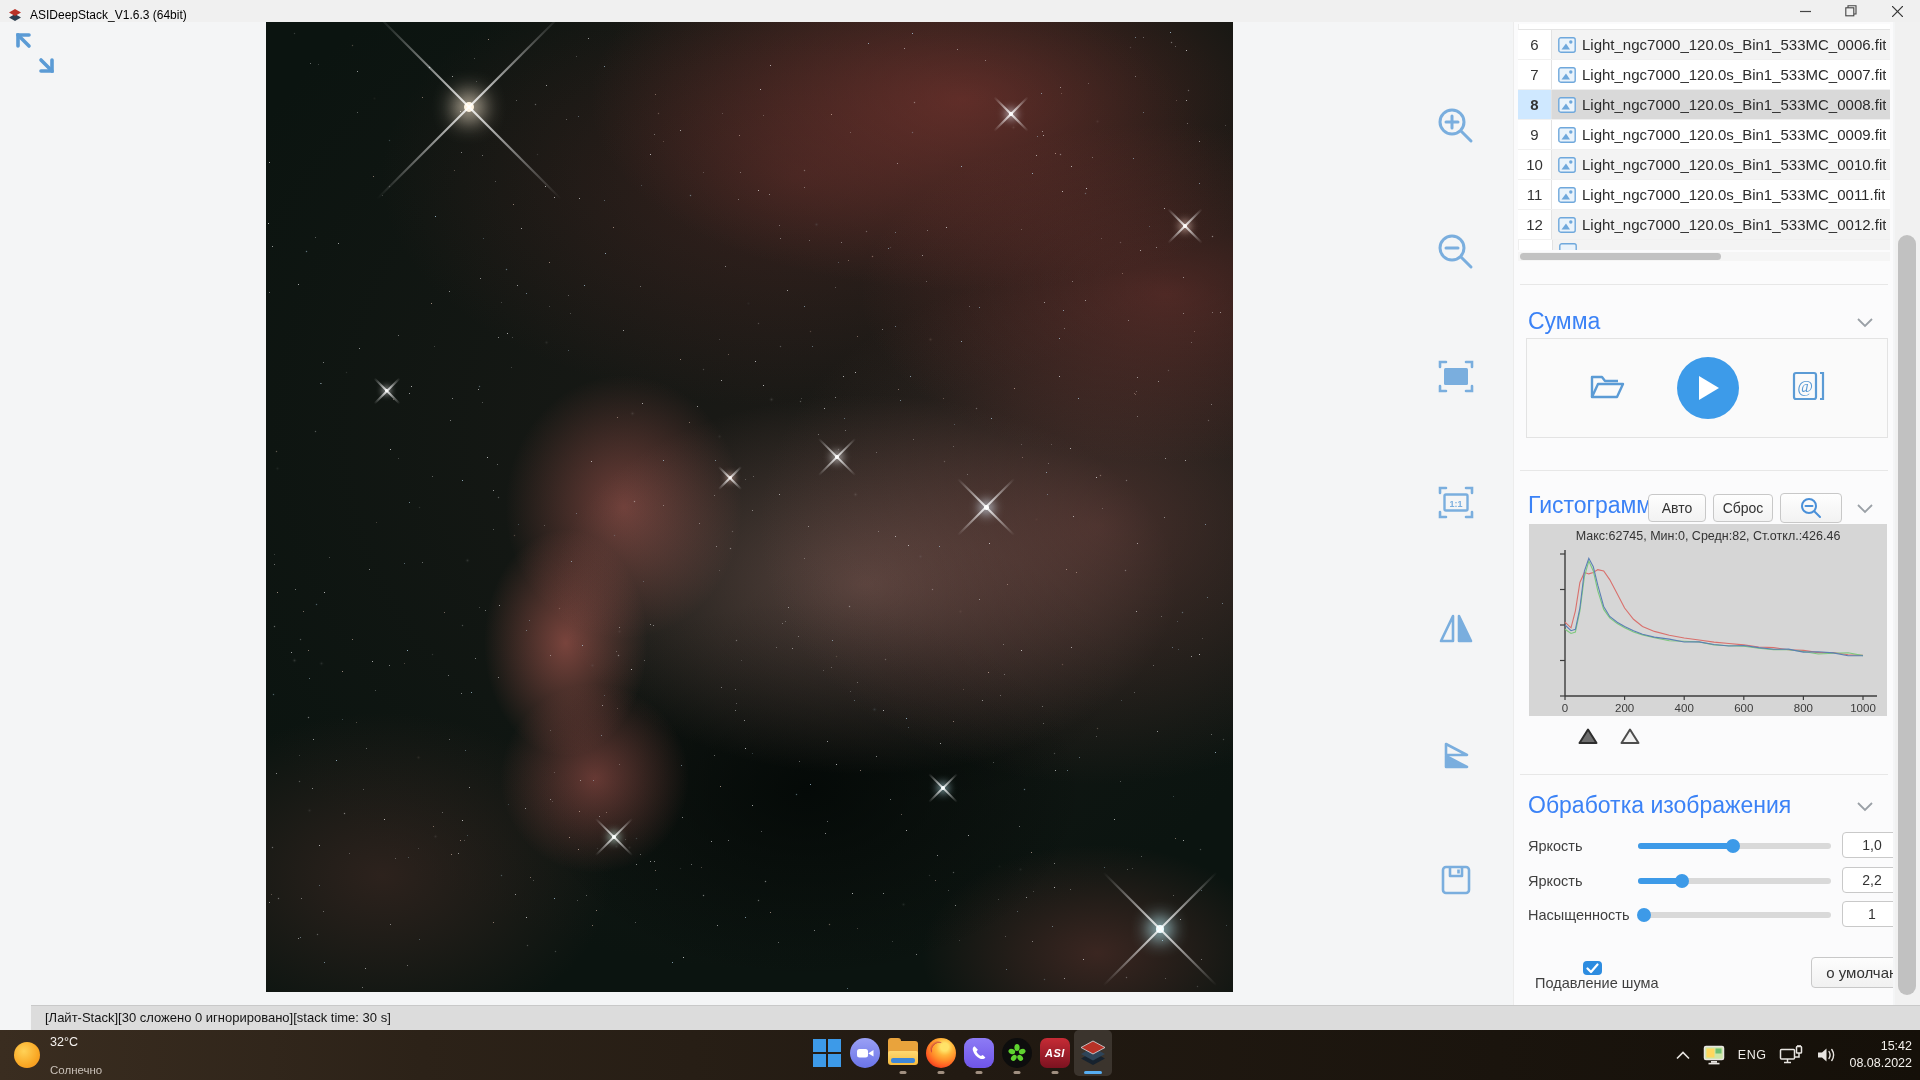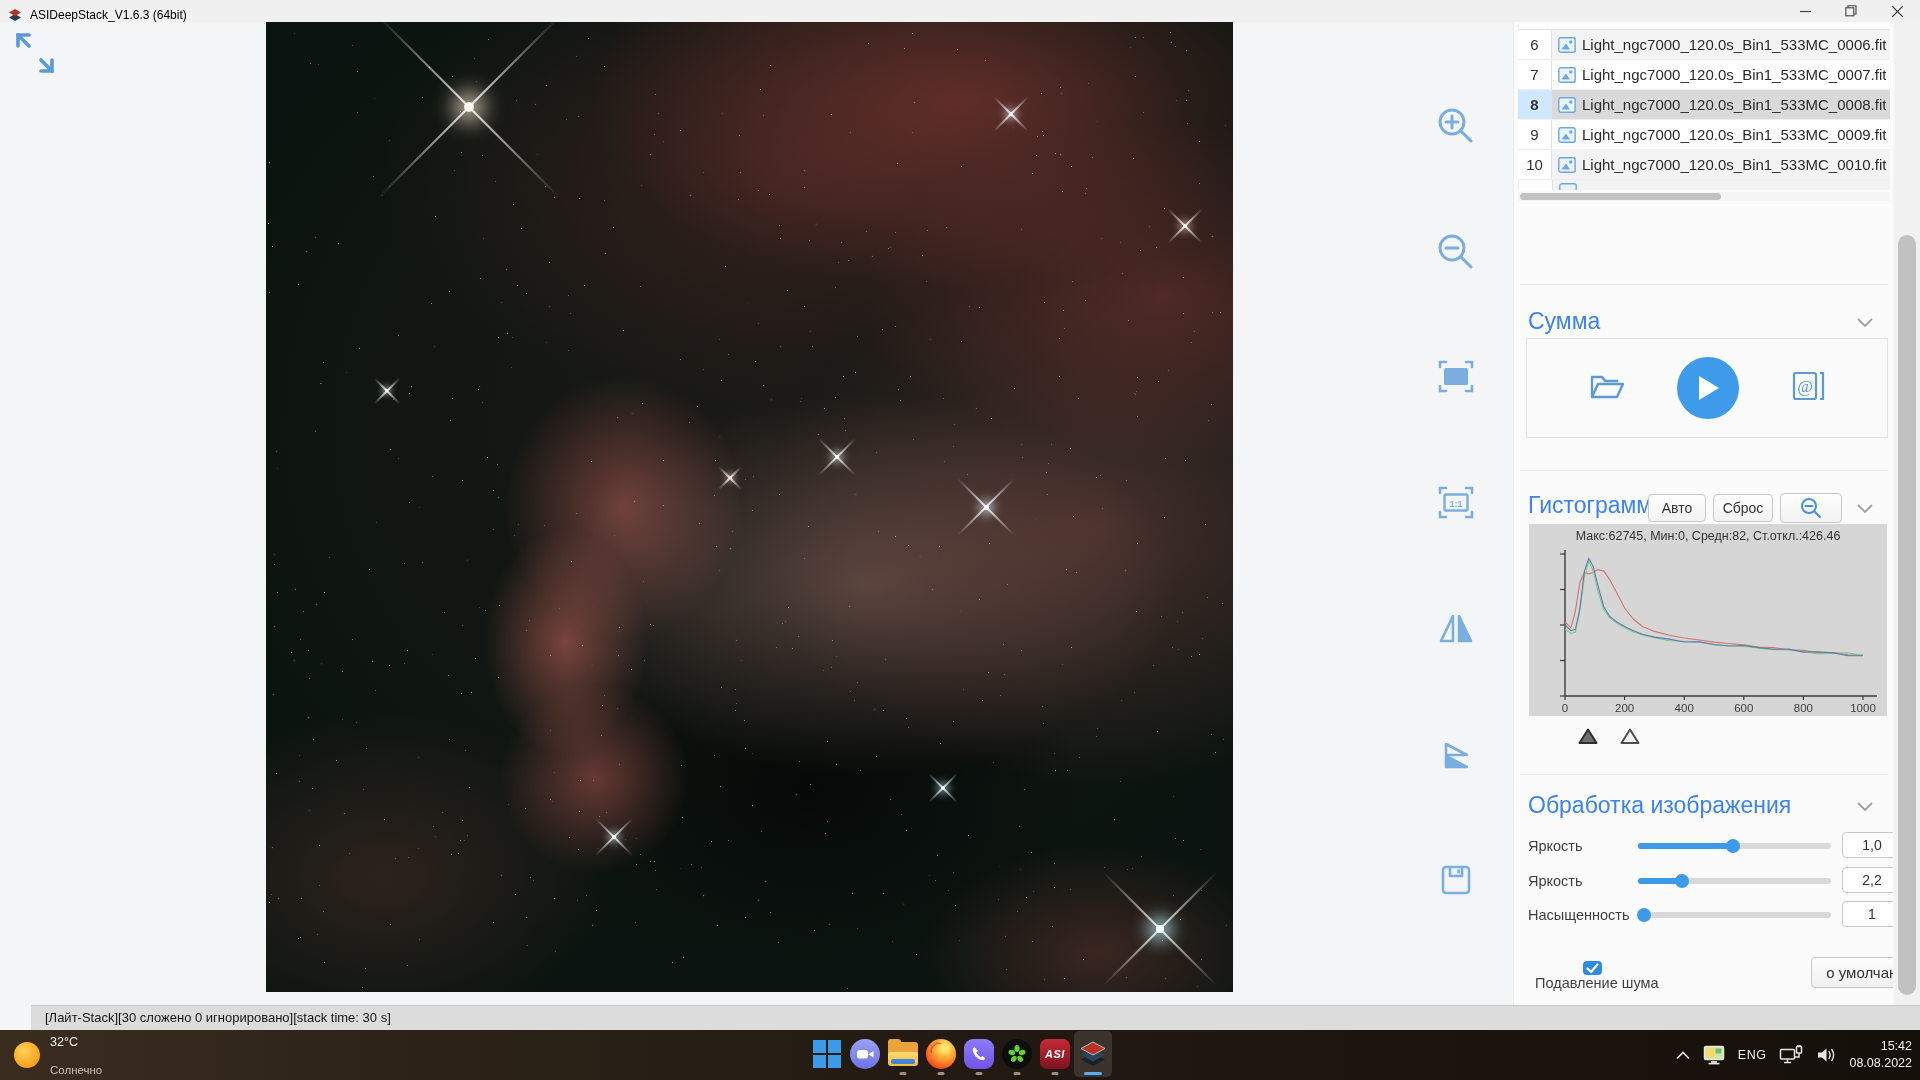--- a/index.html
+++ b/index.html
@@ -99,21 +99,21 @@
   .statusbar { position:absolute; left:0; top:1005px; width:1920px; height:25px; background:#dcdcdc; border-top:1px solid #c9c9c9; font-size:13px; color:#141414; line-height:24px; padding-left:14px;margin-left:31px; }
 
   
   .taskbar { position:absolute; left:0; top:1030px; width:1920px; height:50px;
     background:linear-gradient(90deg,#3a2d20,#2c2218 22%,#221a12 50%,#1a140d 78%,#151009); }
   .weather { position:absolute; left:14px; top:0; height:50px; display:flex; align-items:center; cursor:pointer; }
   .sun { width:26px; height:26px; border-radius:50%; background:radial-gradient(circle at 38% 35%,#ffd257,#f9a825 60%,#ef8d1e); }
   .weather .wtxt { margin-left:10px; }
   .weather .temp { font-size:12.5px; color:#f5f2ef; }
   .weather .cond { font-size:11.5px; color:#c9c0b8; margin-top:15px; }
-  .centericons { position:absolute; left:50%; top:0; transform:translateX(-50%); height:47px; display:flex; align-items:center; }
+  .centericons { position:absolute; left:50%; top:0; transform:translateX(-50%); height:47px; display:flex; }
   .tb-item { position:relative; width:38px; height:46px; display:flex; align-items:center; justify-content:center; cursor:pointer; }
   .tb-item .ind { position:absolute; bottom:2px; left:50%; transform:translateX(-50%); width:7px; height:3px; border-radius:2px; background:#a08f80; }
   .tb-item.active { background:rgba(255,255,255,0.12); border-radius:5px; }
   .tb-item.active .ind { width:18px; background:#57aef2; }
   .tray { position:absolute; right:8px; top:0; height:50px; display:flex; align-items:center; gap:13px; }
   .tray .lang { font-size:12.5px; color:#f0ede9; letter-spacing:0.5px; cursor:pointer; }
   .clock { text-align:right; font-size:12.5px; color:#f3f0ec; line-height:1.35; cursor:pointer; }
   .tray-ic { display:flex; align-items:center; justify-content:center; cursor:pointer; }
 
   .winlogo { display:grid; grid-template-columns:13px 13px; grid-template-rows:13px 13px; gap:2px; }
@@ -330,20 +330,42 @@
             <div class="file-row even">
     <div class="num">10</div>
     <div class="icon-cell">
       <svg width="18" height="16" viewBox="0 0 18 16">
         <rect x="0.8" y="0.8" width="16.4" height="14.4" rx="2" fill="#eaf3fb" stroke="#6fa8dc" stroke-width="1.4"></rect>
         <polygon points="3.5,12.5 8,6.5 12,12.5" fill="#6fa8dc"></polygon>
         <circle cx="12.8" cy="5" r="1.7" fill="#6fa8dc"></circle>
       </svg>
     </div>
     <div class="fname">Light_ngc7000_120.0s_Bin1_533MC_0010.fit</div>
+  </div>
+            <div class="file-row">
+    <div class="num">11</div>
+    <div class="icon-cell">
+      <svg width="18" height="16" viewBox="0 0 18 16">
+        <rect x="0.8" y="0.8" width="16.4" height="14.4" rx="2" fill="#eaf3fb" stroke="#6fa8dc" stroke-width="1.4"></rect>
+        <polygon points="3.5,12.5 8,6.5 12,12.5" fill="#6fa8dc"></polygon>
+        <circle cx="12.8" cy="5" r="1.7" fill="#6fa8dc"></circle>
+      </svg>
+    </div>
+    <div class="fname">Light_ngc7000_120.0s_Bin1_533MC_0011.fit</div>
+  </div>
+            <div class="file-row even">
+    <div class="num">12</div>
+    <div class="icon-cell">
+      <svg width="18" height="16" viewBox="0 0 18 16">
+        <rect x="0.8" y="0.8" width="16.4" height="14.4" rx="2" fill="#eaf3fb" stroke="#6fa8dc" stroke-width="1.4"></rect>
+        <polygon points="3.5,12.5 8,6.5 12,12.5" fill="#6fa8dc"></polygon>
+        <circle cx="12.8" cy="5" r="1.7" fill="#6fa8dc"></circle>
+      </svg>
+    </div>
+    <div class="fname">Light_ngc7000_120.0s_Bin1_533MC_0012.fit</div>
   </div>
           </div>
         <div class="file-partial">
           <div class="num"></div>
           <div class="icon-cell">
               <svg width="18" height="16" viewBox="0 0 18 16">
                 <rect x="0.8" y="0.8" width="16.4" height="14.4" rx="2" fill="#eaf3fb" stroke="#6fa8dc" stroke-width="1.4"></rect>
               </svg>
             </div>
         </div>

